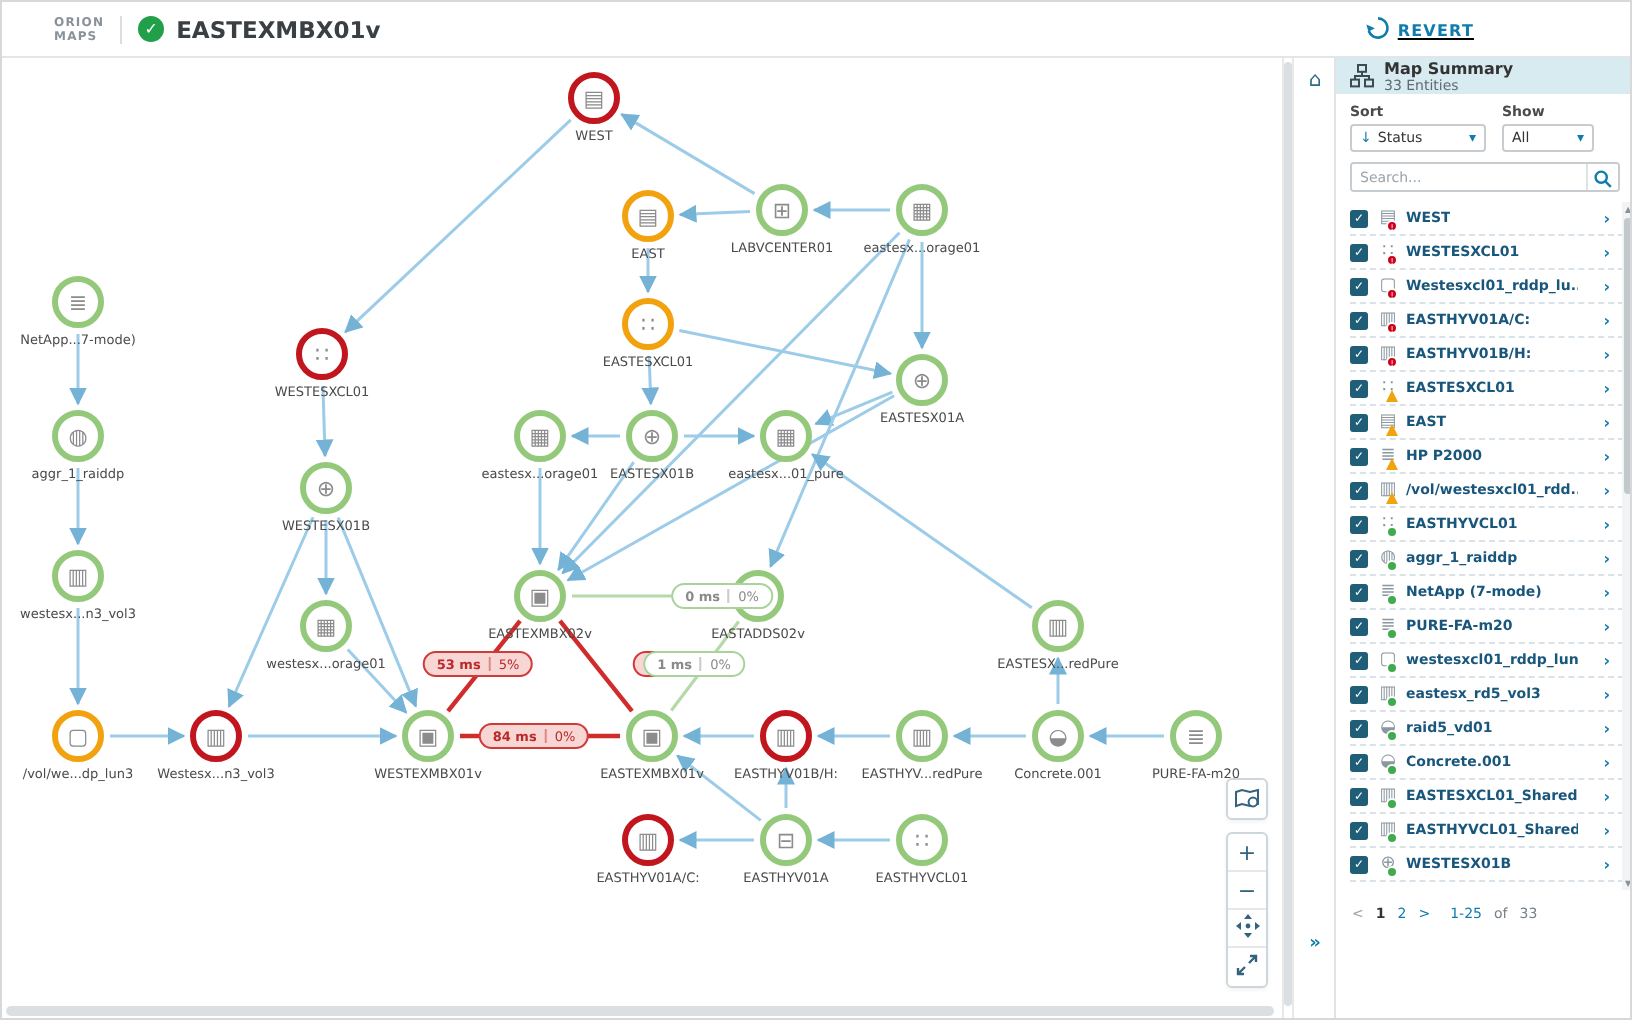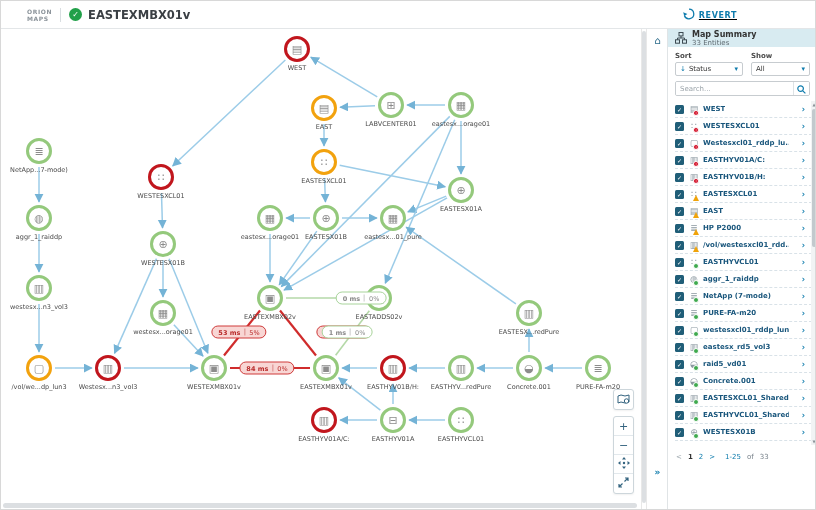--- a/index.html
+++ b/index.html
@@ -57,21 +57,21 @@
   
   .panel { position:absolute; left:667px; top:28px; width:149px; height:482px; background:#fff; z-index:10; }
   .p-head { height:18px; background:#d8ebf1; display:flex; align-items:center; padding:0 7px; gap:5px; }
   .p-head .tt { font-size:8px; font-weight:bold; color:#333; line-height:9px; }
   .p-head .st { font-size:7px; color:#5f6b72; }
   .p-filters { display:flex; gap:8px; padding:5px 7px 0; }
   .fcol .flabel { font-size:7px; font-weight:bold; color:#4a4a4a; margin-bottom:2px; }
   .select { display:flex; align-items:center; height:14px; border:1px solid #c7ccd0; border-radius:2px; background:#fff; padding:0 4px; font-size:7px; color:#333; cursor:pointer; }
   .select .dda { margin-left:auto; color:#0f7cad; font-size:7px; padding-left:5px; }
   .sel-sort { width:68px; gap:3px; }
-  .sel-show { width:59px; }
+  .sel-show { width:46px; }
   .sortarr { color:#0f7cad; }
   .p-search { display:flex; margin:5px 7px 0; height:15px; border:1px solid #c7ccd0; border-radius:2px; overflow:hidden; }
   .p-search input { flex:1; border:none; outline:none; font-size:7px; padding:0 4px; color:#555; font-family:inherit; }
   .p-search input::placeholder { color:#9aa3a9; }
   .p-search .sbtn { width:16px; border-left:1px solid #dde2e5; background:#fff; display:flex; align-items:center; justify-content:center; cursor:pointer; }
 
   .p-list { position:relative; margin:5px 0 0 7px; height:344px; overflow:hidden; }
   .erow { display:flex; align-items:center; height:17px; border-bottom:1px dashed #d9e2e8; padding-right:12px; cursor:pointer; }
   .cbox { width:9px; height:9px; background:#205e78; border-radius:1.5px; color:#fff; font-size:6px; line-height:9px; text-align:center; flex:none; cursor:pointer; }
   .eicon { position:relative; width:12px; margin:0 3px 0 4px; font-size:9px; color:#8b98a0; text-align:center; flex:none; }

